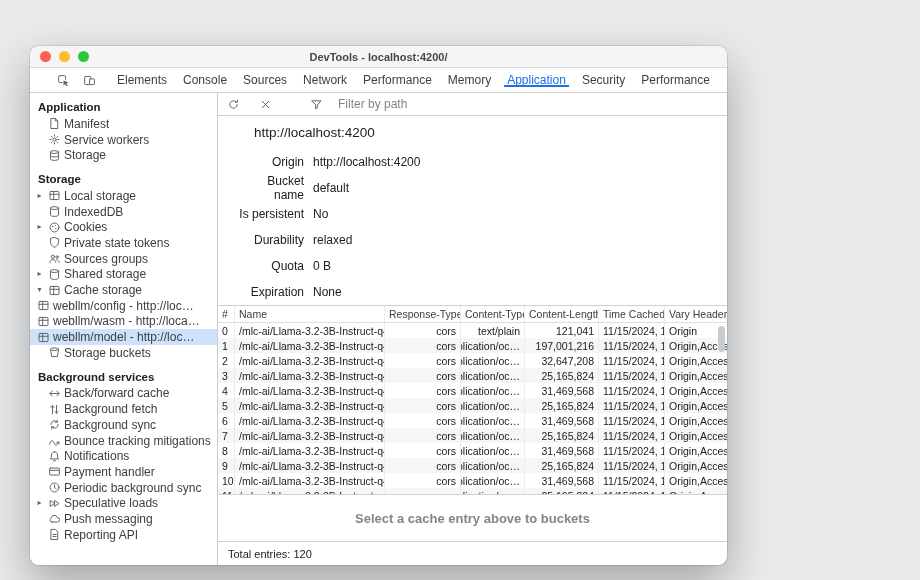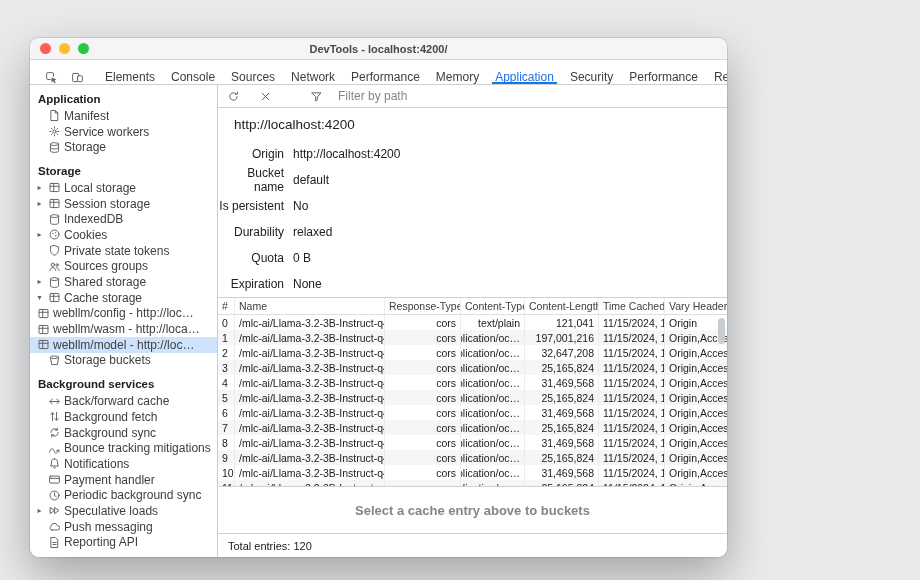--- a/index.html
+++ b/index.html
@@ -5,38 +5,38 @@
   * { box-sizing: border-box; margin: 0; padding: 0; }
   html,body { width:920px; height:580px; }
   body {
     background:#e9eaec;
     font-family:"Liberation Sans","DejaVu Sans",sans-serif;
     color:#202124;
     overflow:hidden;
     position:relative;
   }
   .window {
-    position:absolute; left:30px; top:38px; width:697px; height:519px;
+    position:absolute; left:30px; top:46px; width:697px; height:519px;
     background:#fff; border-radius:9px; overflow:hidden;
     box-shadow:0 18px 45px rgba(0,0,0,.30), 0 0 0 1px rgba(0,0,0,.10);
     display:flex; flex-direction:column;
   }
   
   .titlebar {
     height:22px; flex:none; background:#f5f5f6; border-bottom:1px solid #d8d8da;
     display:flex; align-items:center; justify-content:center; position:relative;
   }
   .traffic { position:absolute; left:10px; top:0; bottom:0; display:flex; align-items:center; gap:8px; }
   .light { width:11px; height:11px; border-radius:50%; }
   .light.red{ background:#ff5f57; } .light.yellow{ background:#febc2e; } .light.green{ background:#28c840; }
   .wtitle { font-size:11px; font-weight:700; color:#48484a; }
   
   .tabbar {
     height:25px; flex:none; background:#ffffff; border-bottom:1px solid #d0d0d0;
-    display:flex; align-items:flex-end; padding:0 8px; font-size:12px; color:#3c4043;
+    display:flex; align-items:center; padding:0 20px; font-size:12px; color:#3c4043;
   }
   .tbtn { width:26px; display:flex; align-items:center; justify-content:center; color:#5f6368; flex:none; }
   .vdiv { width:1px; background:#d6d6d6; margin:5px 3px; flex:none; }
   .tab { padding:0 8px; display:flex; align-items:center; gap:4px; position:relative; white-space:nowrap; cursor:default; }
   .tab.active { color:#1a73e8; }
   .tab.active::after { content:""; position:absolute; left:5px; right:5px; bottom:0; height:2px; background:#1a73e8; }
   
   .devbody { flex:1; min-height:0; display:flex; }
   
   .sidebar {
@@ -59,21 +59,21 @@
   .main { flex:1; min-width:0; display:flex; flex-direction:column; background:#fff; }
   .mtoolbar {
     height:23px; flex:none; border-bottom:1px solid #d0d0d0;
     display:flex; align-items:center; padding:0 5px; gap:12px; color:#5f6368;
   }
   .mtoolbar .tbtn { width:20px; }
   .filter-input { border:none; outline:none; font-size:12px; color:#202124; width:220px; font-family:inherit; }
   .filter-input::placeholder { color:#80868b; }
   .content { flex:1; min-height:0; display:flex; flex-direction:column; position:relative; }
   
-  .details { flex:none; }
+  .details { flex:none;margin-left:20px; }
   .d-title { font-size:13.5px; color:#202124; padding:9px 16px 9px 16px; }
   .d-row { height:26px; display:flex; align-items:center; font-size:12px; }
   .d-label { width:66px; flex:none; text-align:right; color:#202124; }
   .d-value { margin-left:9px; color:#202124; white-space:nowrap; }
   
   .grid { flex:none; font-size:10.5px; border-top:1px solid #d0d0d0; }
   .g-head, .trow {
     display:grid;
     grid-template-columns:17px minmax(0,1fr) 76px 64px 74px 66px 62px;
     align-items:center;
@@ -201,30 +201,20 @@
         <div class="sec-title">Storage</div>
         <div class="item">
           <span class="exp closed"></span>
           <span class="icn">
               <svg class="ic" viewBox="0 0 16 16">
                 <rect x="2.5" y="3" width="11" height="10" rx="1"></rect>
                 <path d="M2.5 6.5h11M7 3v10"></path>
               </svg>
             </span>
           <span class="lbl">Local storage</span>
-        </div>
-        <div class="item">
-          <span class="exp closed"></span>
-          <span class="icn">
-              <svg class="ic" viewBox="0 0 16 16">
-                <rect x="2.5" y="3" width="11" height="10" rx="1"></rect>
-                <path d="M2.5 6.5h11M7 3v10"></path>
-              </svg>
-            </span>
-          <span class="lbl">Session storage</span>
         </div>
         <div class="item">
           <span class="exp"></span>
           <span class="icn">
               <svg class="ic" viewBox="0 0 16 16">
                 <ellipse cx="8" cy="3.8" rx="5" ry="1.8"></ellipse>
                 <path d="M3 3.8v8.4c0 1 2.2 1.8 5 1.8s5-.8 5-1.8V3.8"></path>
               </svg>
             </span>
           <span class="lbl">IndexedDB</span>

